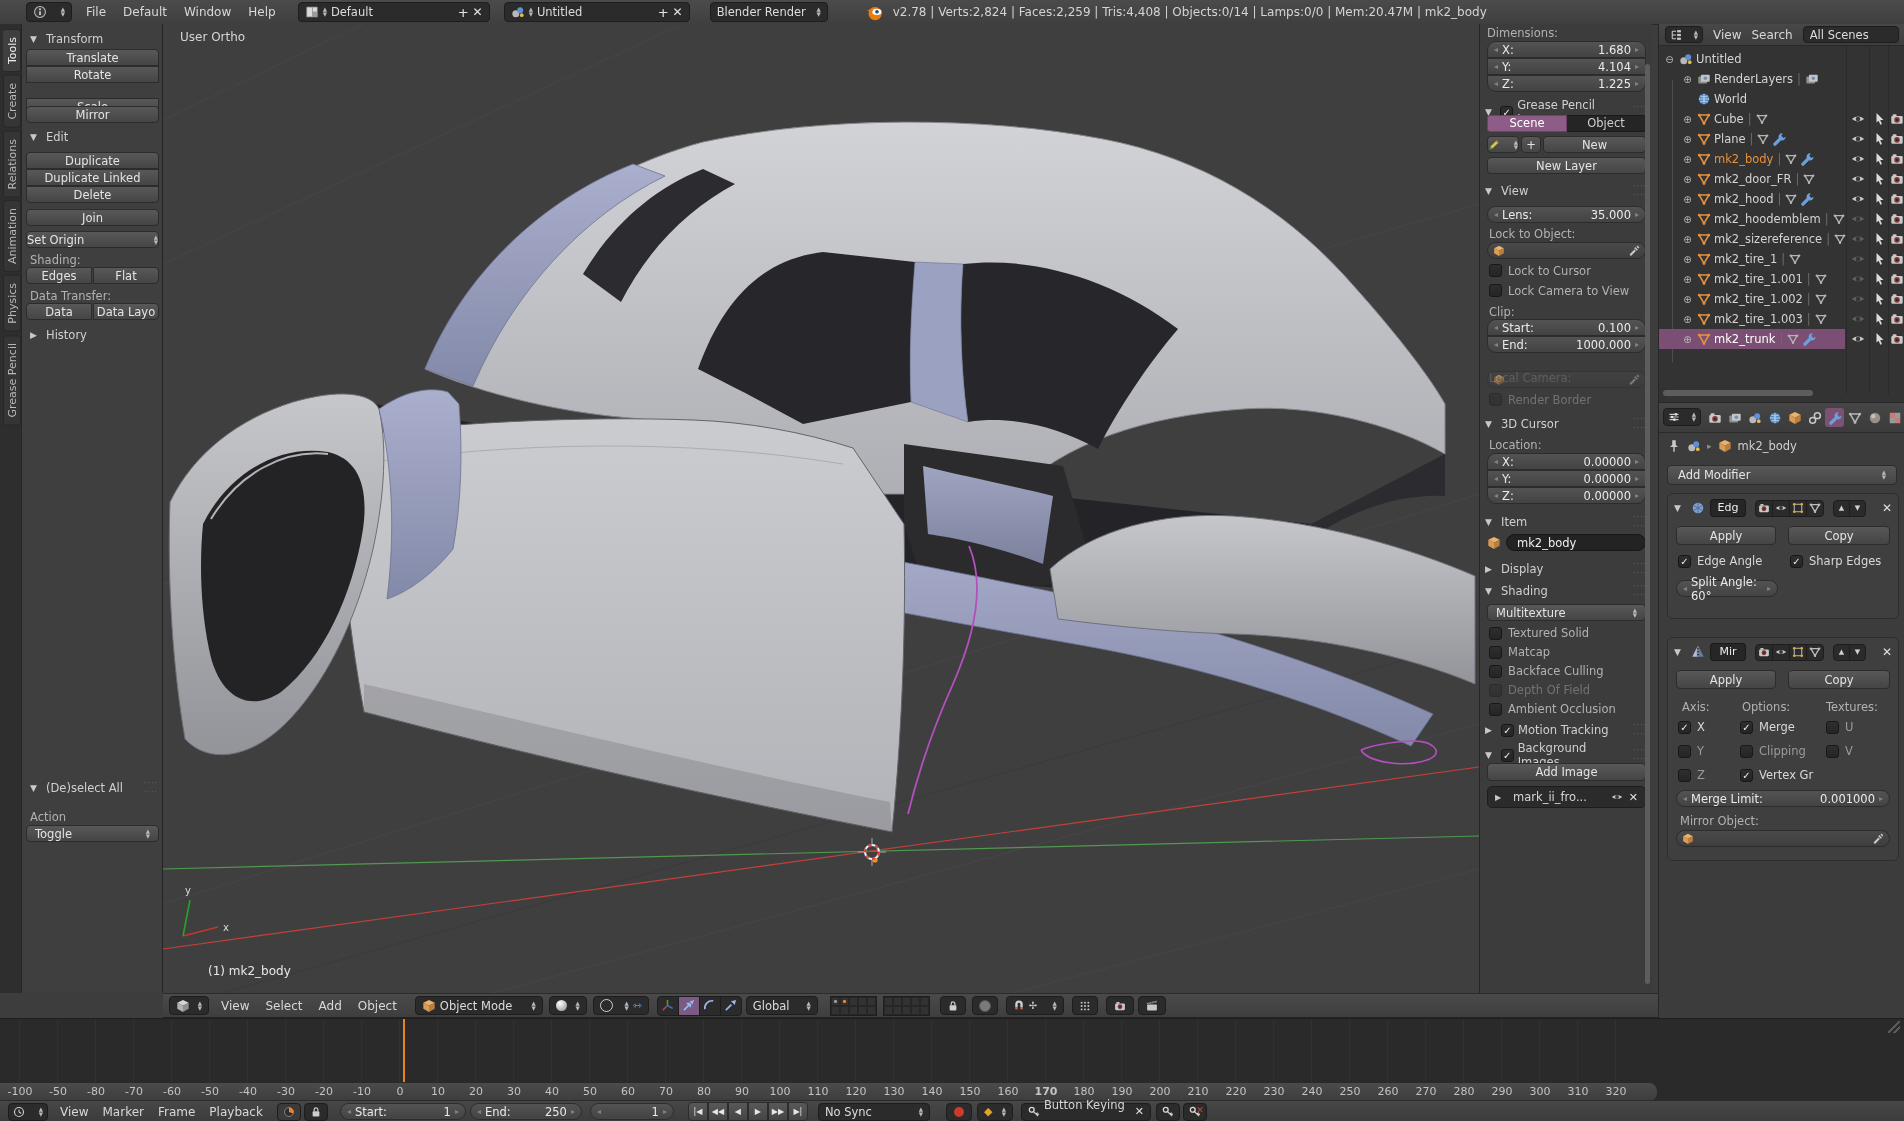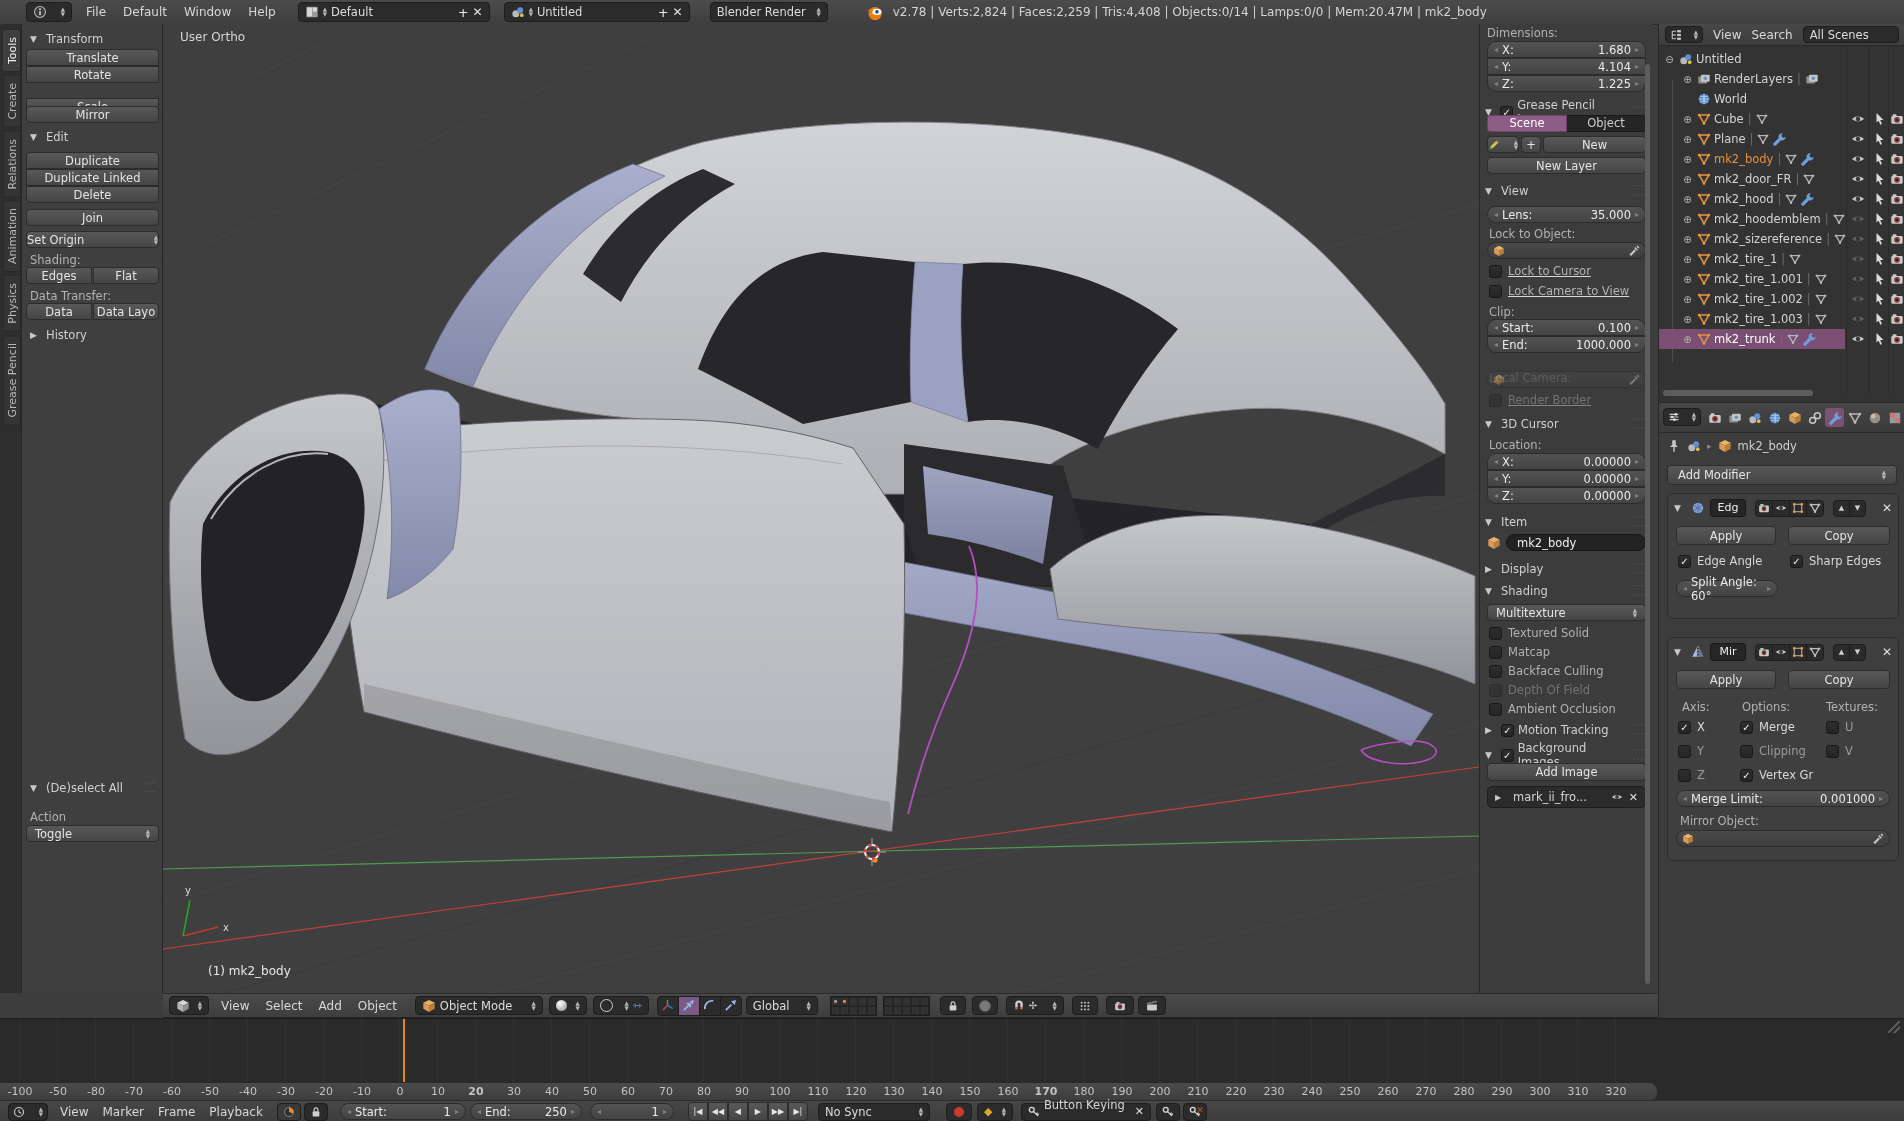--- a/index.html
+++ b/index.html
@@ -42,21 +42,21 @@
   .cell.on{background:#7b5a86;}
   .lgrid{display:grid;grid-template-columns:repeat(5,9px);grid-template-rows:repeat(2,9px);border:1px solid #1e1e1e;background:#323232;}
   .lgrid span{border:1px solid #262626;position:relative;}
   .lgrid span i{position:absolute;left:2px;top:2px;width:3px;height:3px;background:#9a9a9a;border-radius:1px;}
   .lgrid span i.or{background:#e8872c;}
   
   #npanel{left:1479px;top:24px;width:173px;height:969px;background:#3c3c3c;border-left:1px solid #272727;box-sizing:border-box;}
   #npanel .sl{position:absolute;left:7px;width:159px;}
   .hdrrow{position:absolute;left:5px;width:162px;display:flex;align-items:center;gap:4px;color:#d0d0d0;}
   .objfield{position:absolute;left:7px;width:159px;height:17px;background:linear-gradient(#4a4a4a,#3e3e3e);border:1px solid #2b2b2b;border-radius:9px;display:flex;align-items:center;padding:0 5px;box-sizing:border-box;gap:4px;}
-  .chkrow{position:absolute;left:9px;display:flex;align-items:center;gap:6px;text-decoration:underline;}
+  .chkrow{position:absolute;left:9px;display:flex;gap:6px;}
   .scrollv{position:absolute;width:5px;border-radius:3px;background:#5d5d5d;}
   
   #outliner{left:1658px;top:24px;width:246px;height:378px;background:#333333;border-left:1px solid #272727;box-sizing:border-box;overflow:hidden;}
   #out-header{position:absolute;left:0;top:0;width:246px;height:22px;background:linear-gradient(#484848,#3d3d3d);border-bottom:1px solid #292929;display:flex;align-items:center;gap:10px;padding:0 6px;box-sizing:border-box;}
   .outrow{position:relative;height:20px;display:flex;align-items:center;font-size:11.5px;color:#d4d4d4;gap:3px;}
   .outrow .exp{color:#b5b5b5;font-size:10px;width:13px;text-align:center;flex:none;}
   .outrow .osep{color:#6b6b6b;margin:0 1px;}
   .outrow.active{background:linear-gradient(to right,#7b4e74 0,#7b4e74 186px,rgba(0,0,0,0) 186px);}
   .outrow.active .olabel{color:#fff;}
   .olabel.sel{color:#e8913c;}
@@ -1376,21 +1376,21 @@
         <span class="rnum" style="left: 107px;">-80</span>
         <span class="rnum" style="left: 145px;">-70</span>
         <span class="rnum" style="left: 183px;">-60</span>
         <span class="rnum" style="left: 221px;">-50</span>
         <span class="rnum" style="left: 259px;">-40</span>
         <span class="rnum" style="left: 297px;">-30</span>
         <span class="rnum" style="left: 335px;">-20</span>
         <span class="rnum" style="left: 373px;">-10</span>
         <span class="rnum" style="left: 411px;">0</span>
         <span class="rnum" style="left: 449px;">10</span>
-        <span class="rnum" style="left: 487px; font-weight: bold;">20</span>
+        <span class="rnum" style="left: 487px;">20</span>
         <span class="rnum" style="left: 525px;">30</span>
         <span class="rnum" style="left: 563px;">40</span>
         <span class="rnum" style="left: 601px;">50</span>
         <span class="rnum" style="left: 639px;">60</span>
         <span class="rnum" style="left: 677px;">70</span>
         <span class="rnum" style="left: 715px;">80</span>
         <span class="rnum" style="left: 753px;">90</span>
         <span class="rnum" style="left: 791px;">100</span>
         <span class="rnum" style="left: 829px;">110</span>
         <span class="rnum" style="left: 867px;">120</span>

